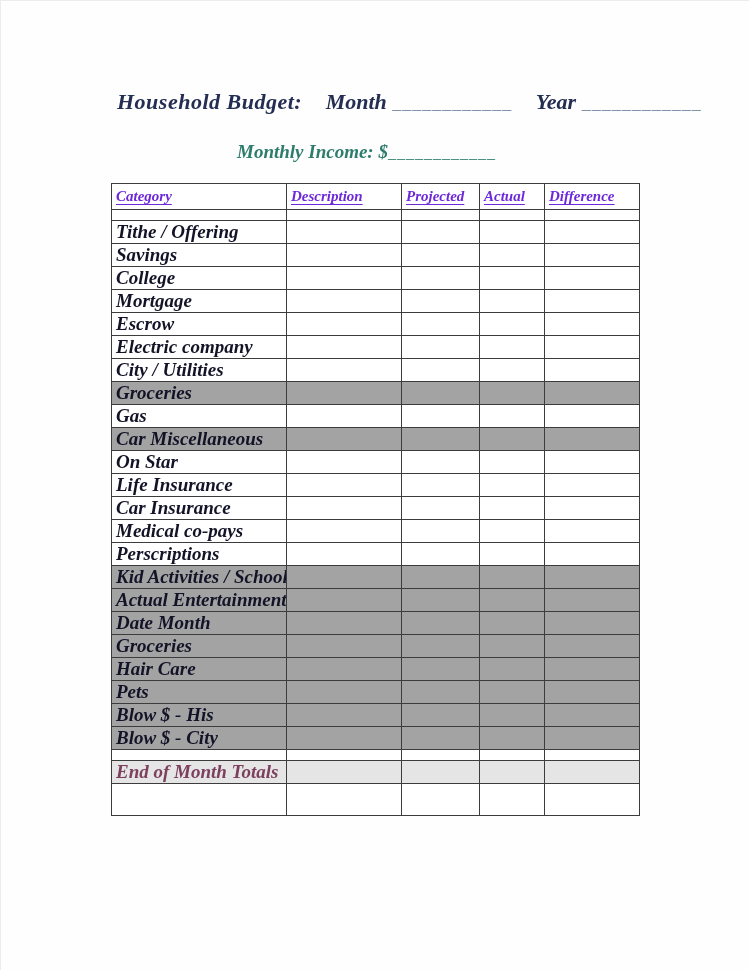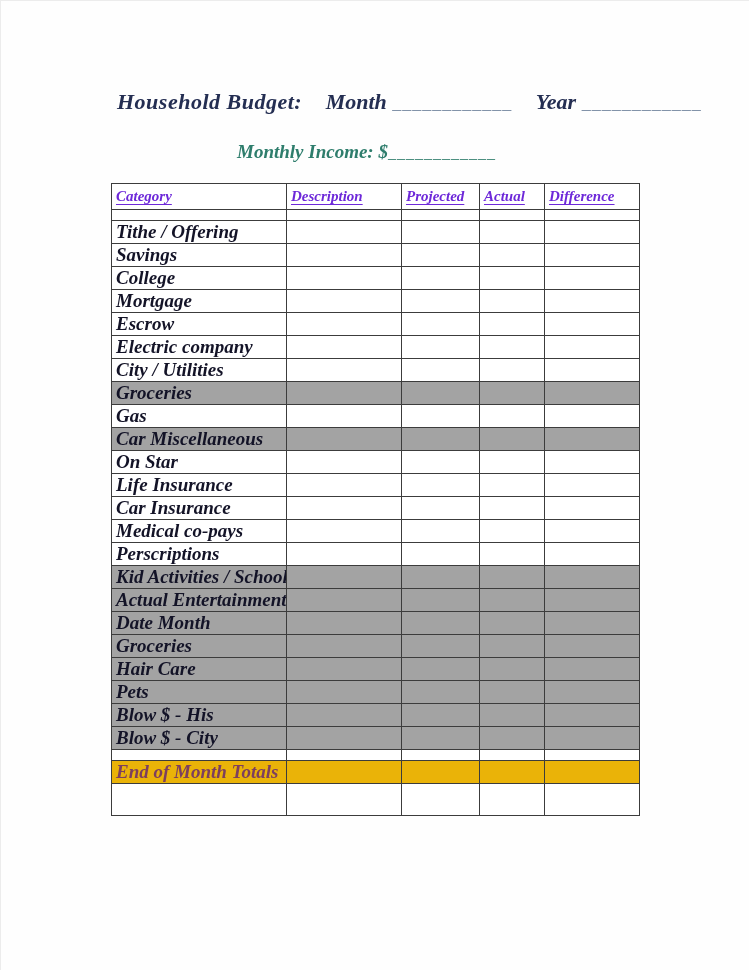--- a/index.html
+++ b/index.html
@@ -40,21 +40,21 @@
   }
   table.budget th span{
     text-decoration:underline;text-underline-offset:3px;text-decoration-thickness:1px;
   }
   td.cat{
     font-style:italic;font-weight:bold;font-size:19px;color:#131327;
   }
   tr.row td{height:20px;background:#ffffff;}
   tr.spacer td{height:10px;}
   tr.blue td{background:#a3a3a3;}
-  tr.pink td{background:#eab308;}
+  tr.pink td{background:#e5e5e5;}
   tr.pink td.cat{color:#7d3f5e;}
   tr.tall td{height:31px;}
 </style>
 </head>
 <body>
 
 <div class="page">
 
   <div class="title-line">
     <span class="title-main">Household Budget:</span>

